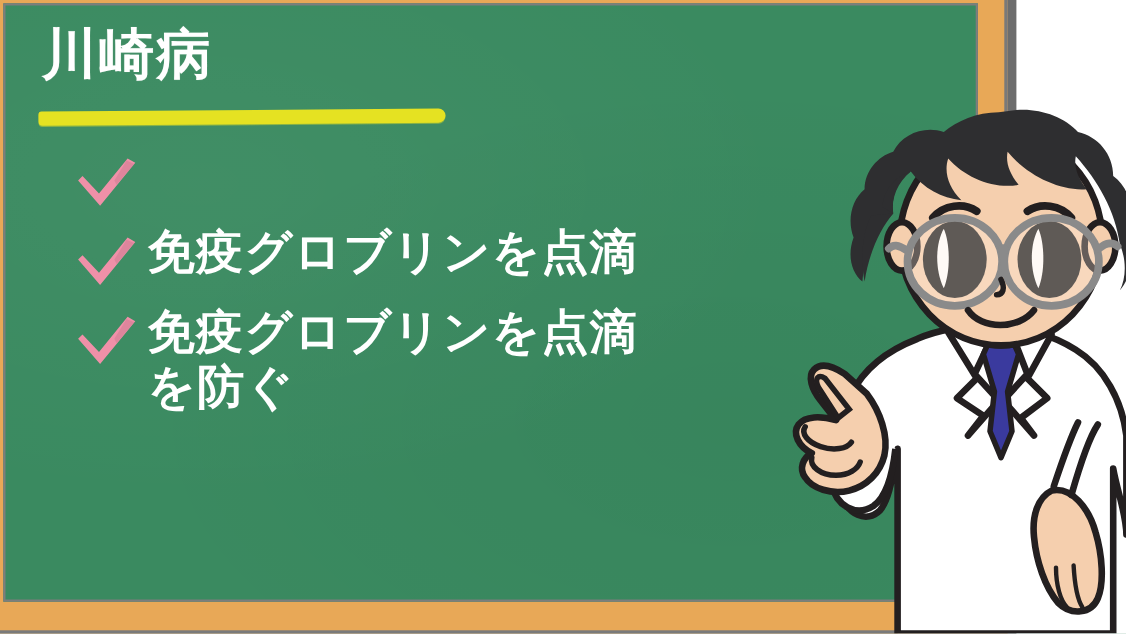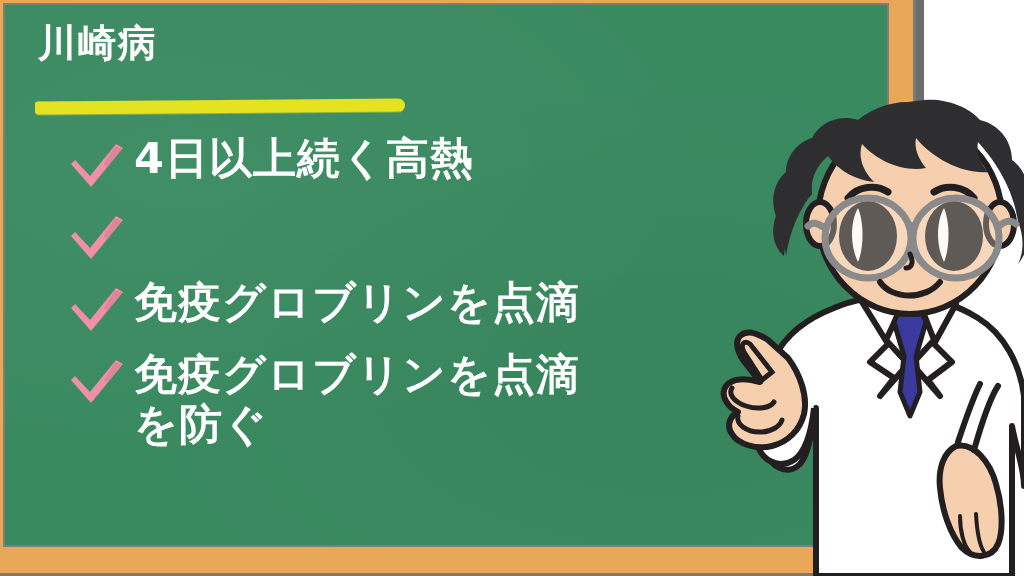--- a/index.html
+++ b/index.html
@@ -60,21 +60,21 @@
       radial-gradient(ellipse at 75% 70%, rgba(0,0,0,0.04), rgba(0,0,0,0) 60%);
     pointer-events: none;
   }
 
   
   .title {
     position: absolute;
     left: 38px;
     top: 24px;
     font-family: "DejaVu Sans", sans-serif;
-    font-size: 38px;
+    font-size: 50px;
     font-weight: 700;
     color: #ffffff;
     letter-spacing: 2px;
     line-height: 1;
     white-space: nowrap;
     text-shadow: 0 0 1px rgba(255,255,255,0.35);
   }
   .title-underline {
     position: absolute;
     left: 35px;
@@ -144,29 +144,20 @@
         <div class="board-texture"></div>
       </div>
     </div>
   </div>
 
   <div class="title">川崎病</div>
   <div class="title-underline"></div>
 
   <div class="list">
 
-    <div class="list-item">
-      <span class="check-wrap">
-        <svg width="62" height="52" viewBox="0 0 62 52">
-          <path d="M5 24 L9 20 L24 36 L50 4 L57 8 L25 47 Z" fill="#f090a8"></path>
-          <path d="M49 6 L56 9 L40 28 L38 24 Z" fill="#c8788d" opacity="0.45"></path>
-        </svg>
-      </span>
-      <span class="item-text">4日以上続く高熱</span>
-    </div>
 
 
     <div class="list-item">
       <span class="check-wrap">
         <svg width="62" height="52" viewBox="0 0 62 52">
           <path d="M5 24 L9 20 L24 36 L50 4 L57 8 L25 47 Z" fill="#f090a8"></path>
           <path d="M49 6 L56 9 L40 28 L38 24 Z" fill="#c8788d" opacity="0.45"></path>
         </svg>
       </span>
     </div>

